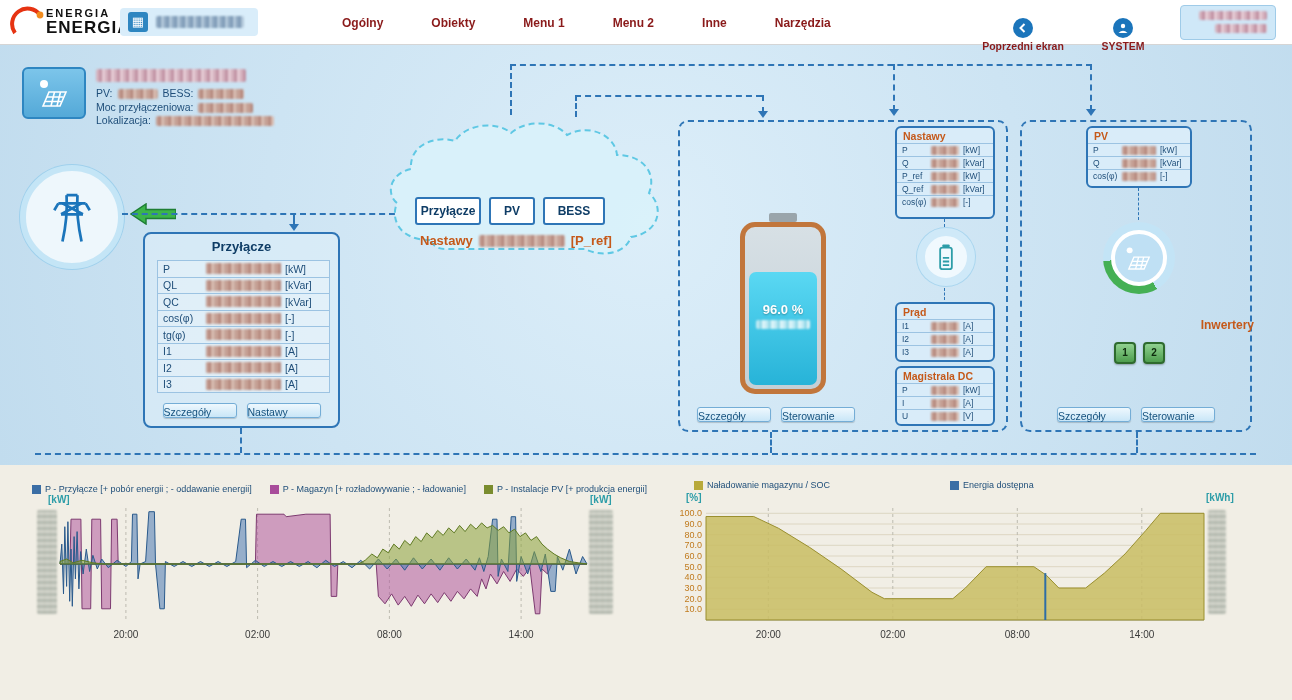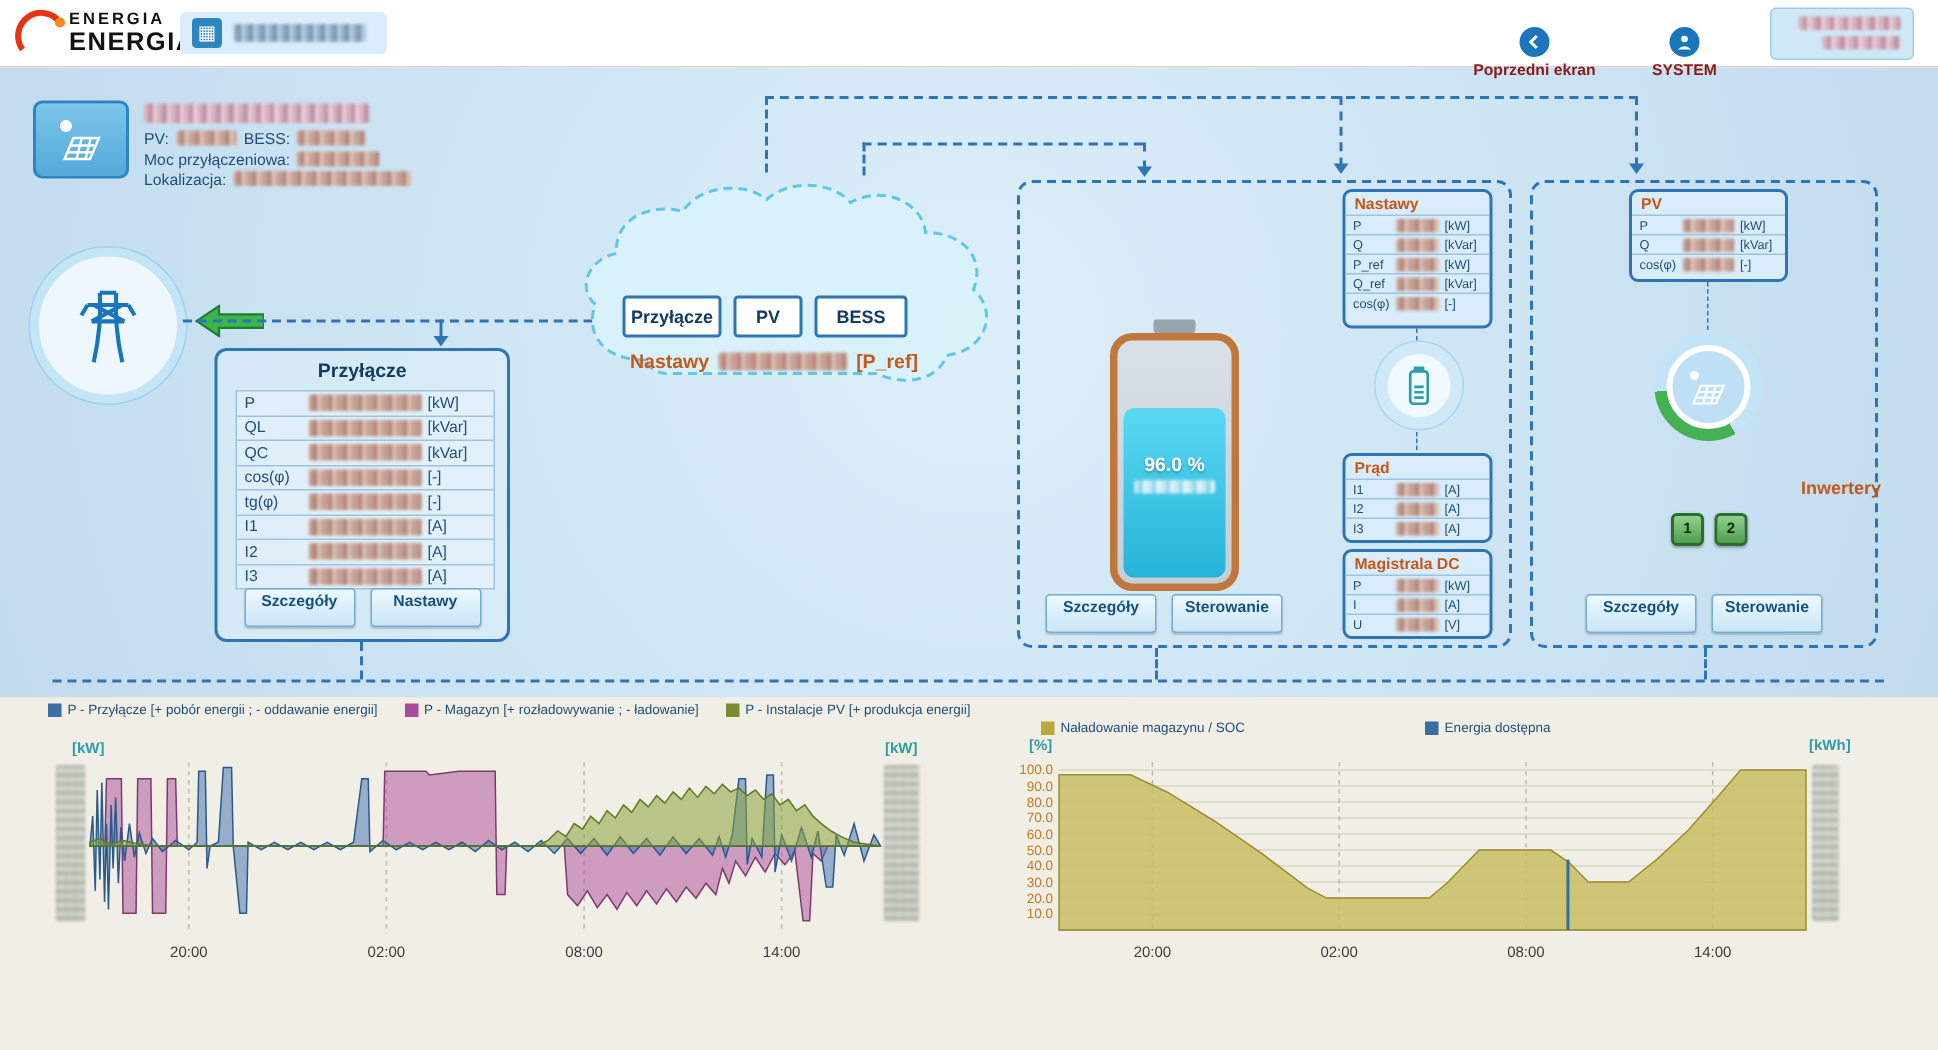--- a/index.html
+++ b/index.html
@@ -44,35 +44,35 @@
   .rows-lg .prow{height:16.5px;font-size:10.5px;}
   .rows-sm .prow{height:13px;font-size:8.5px;}
   .plabel{color:#1f4e79;padding-left:5px;}
   .rows-lg .plabel{width:44px;}
   .rows-sm .plabel{width:30px;}
   .pval{flex:1;margin:0 4px;height:9px;border-radius:1px;}
   .rows-lg .pval{height:11px;}
   .punit{color:#1f4e79;}
   .rows-lg .punit{width:44px;}
   .rows-sm .punit{width:30px;}
-  .btn{position:absolute;height:26px;background:linear-gradient(#eef8fe,#c9e6f7);border:1px solid #74add6;border-radius:3px;
-    color:#16527e;font-size:10.5px;font-weight:bold;text-align:center;line-height:16px;cursor:pointer;box-shadow:0 1px 1px rgba(0,0,0,.18);}
+  .btn{position:absolute;height:15px;background:linear-gradient(#eef8fe,#c9e6f7);border:1px solid #74add6;border-radius:3px;
+    color:#16527e;font-size:10.5px;font-weight:normal;text-align:left;line-height:16px;cursor:pointer;box-shadow:0 1px 1px rgba(0,0,0,.18);}
   .btn-row{position:absolute;display:flex;gap:10px;justify-content:center;}
   .btn-row .btn{position:static;width:74px;}
   .status-row{height:13px;margin-bottom:2px;border-radius:1px;font-size:8.8px;font-weight:bold;color:#10301a;
     display:flex;align-items:center;justify-content:center;gap:3px;}
   .st-green{background:#35b44a;border:1px solid #1e8a33;}
   .st-blue{background:#2fb4e8;border:1px solid #1587b4;color:#0d3b52;}
   .st-lgreen{background:#6cc979;border:1px solid #3a9a4a;}
   .st-gray{background:#8d8d8d;border:1px solid #666;color:#fff;}
   .dl-h{position:absolute;border-top:2px dashed #2e75b6;}
   .dl-v{position:absolute;border-left:2px dashed #2e75b6;}
   .arr-d{position:absolute;width:0;height:0;border-left:5px solid transparent;border-right:5px solid transparent;border-top:7px solid #2e75b6;}
   .site-label{font-size:10.5px;color:#1f4e79;}
-  .site-line{position:absolute;display:flex;align-items:flex-start;gap:5px;}
+  .site-line{position:absolute;display:flex;align-items:flex-end;gap:5px;}
   .cloud-box{position:absolute;height:28px;background:#fff;border:2px solid #2e75b6;border-radius:3px;
     font-size:12px;font-weight:bold;color:#0f3d66;text-align:center;line-height:24px;cursor:pointer;}
   .nastawy{position:absolute;font-size:13px;font-weight:bold;color:#c5591a;display:flex;align-items:center;gap:6px;}
   .inv-btn{width:22px;height:22px;background:linear-gradient(#90d190,#4e9e4e);border:2px solid #2e6b2e;border-radius:4px;
     font-size:10px;font-weight:bold;color:#0d2b0d;text-align:center;line-height:18px;cursor:pointer;box-shadow:0 1px 2px rgba(0,0,0,.3);}
 
   
   .battery{position:absolute;width:86px;height:172px;border:5px solid #c1763c;border-radius:15px;background:linear-gradient(#d7e0e5,#c3cfd6);}
   .battery:before{content:"";position:absolute;left:24px;top:-14px;width:28px;height:9px;background:#9aa5ab;border-radius:2px;}
   .battery-fill{position:absolute;left:4px;right:4px;bottom:4px;top:28%;background:linear-gradient(#5ad8f3,#27b3d8);border-radius:7px;}
@@ -106,20 +106,28 @@
       </svg>
       <div class="logo-text">
         <span class="l1">ENERGIA</span>
         <span class="l2">ENERGIA</span>
       </div>
     </div>
     <div class="company-pill">
       <span class="company-icon">▦</span>
       <span class="mos mos-blue" style="width:88px;height:12px;"></span>
     </div>
+    <nav class="menu">
+        <span class="menu-item">Ogólny</span>
+        <span class="menu-item">Obiekty</span>
+        <span class="menu-item">Menu 1</span>
+        <span class="menu-item">Menu 2</span>
+        <span class="menu-item">Inne</span>
+        <span class="menu-item">Narzędzia</span>
+      </nav>
     <div class="nav-act" style="left:978px;">
       <span class="circle-ico">
         <svg width="12" height="12" viewBox="0 0 12 12">
             <polyline points="7.5,2 3.5,6 7.5,10" fill="none" stroke="#fff" stroke-width="2"></polyline>
           </svg>
       </span>
       <span class="nav-act-label">Poprzedni ekran</span>
     </div>
     <div class="nav-act" style="left:1088px;width:70px;">
       <span class="circle-ico">
@@ -392,21 +400,21 @@
       <div class="btn-row" style="left:0;right:0;bottom:8px;">
           <div class="btn">Szczegóły</div>
           <div class="btn">Sterowanie</div>
         </div>
     </div>
   </main>
 
   <section class="charts">
 
     <div class="chart-card" style="left:22px;top:3px;width:615px;">
-      <div class="legend" style="left:10px;top:0;">
+      <div class="legend" style="left:10px;top:16px;">
           <span class="legend-item">
             <span class="legend-sq" style="background: rgb(59, 110, 165);"></span>
             <span>P - Przyłącze [+ pobór energii ; - oddawanie energii]</span>
           </span>
           <span class="legend-item">
             <span class="legend-sq" style="background: rgb(168, 76, 154);"></span>
             <span>P - Magazyn [+ rozładowywanie ; - ładowanie]</span>
           </span>
           <span class="legend-item">
             <span class="legend-sq" style="background: rgb(122, 140, 46);"></span>

